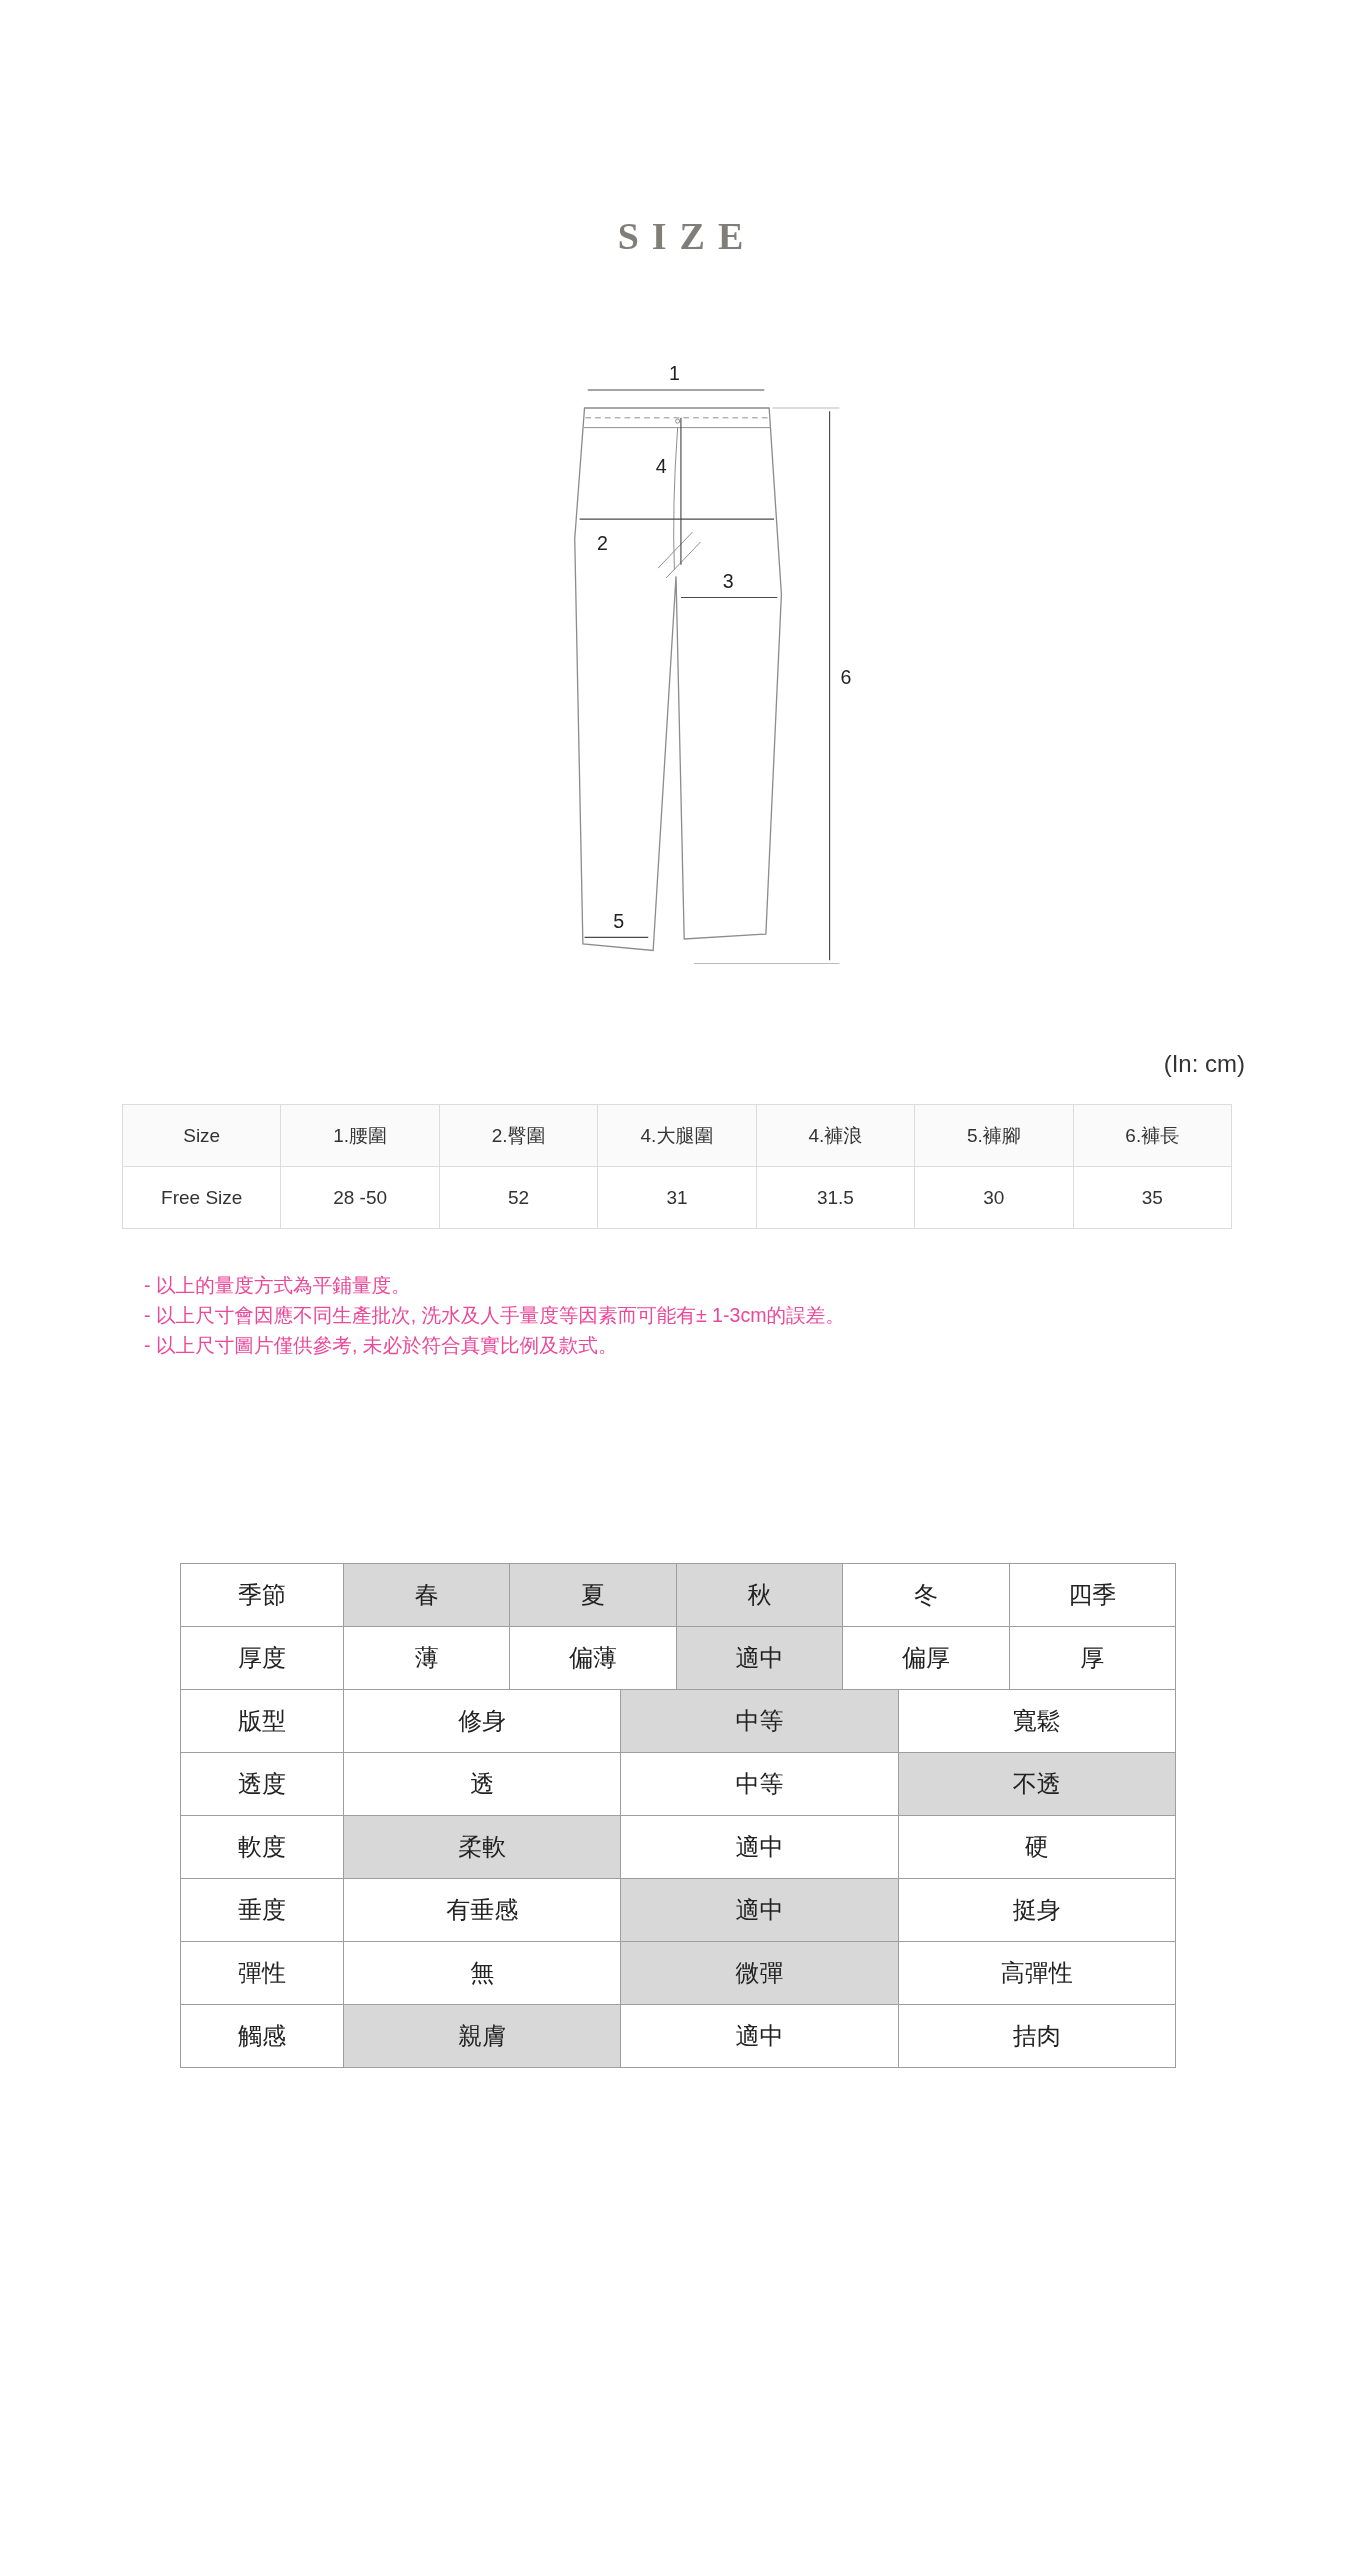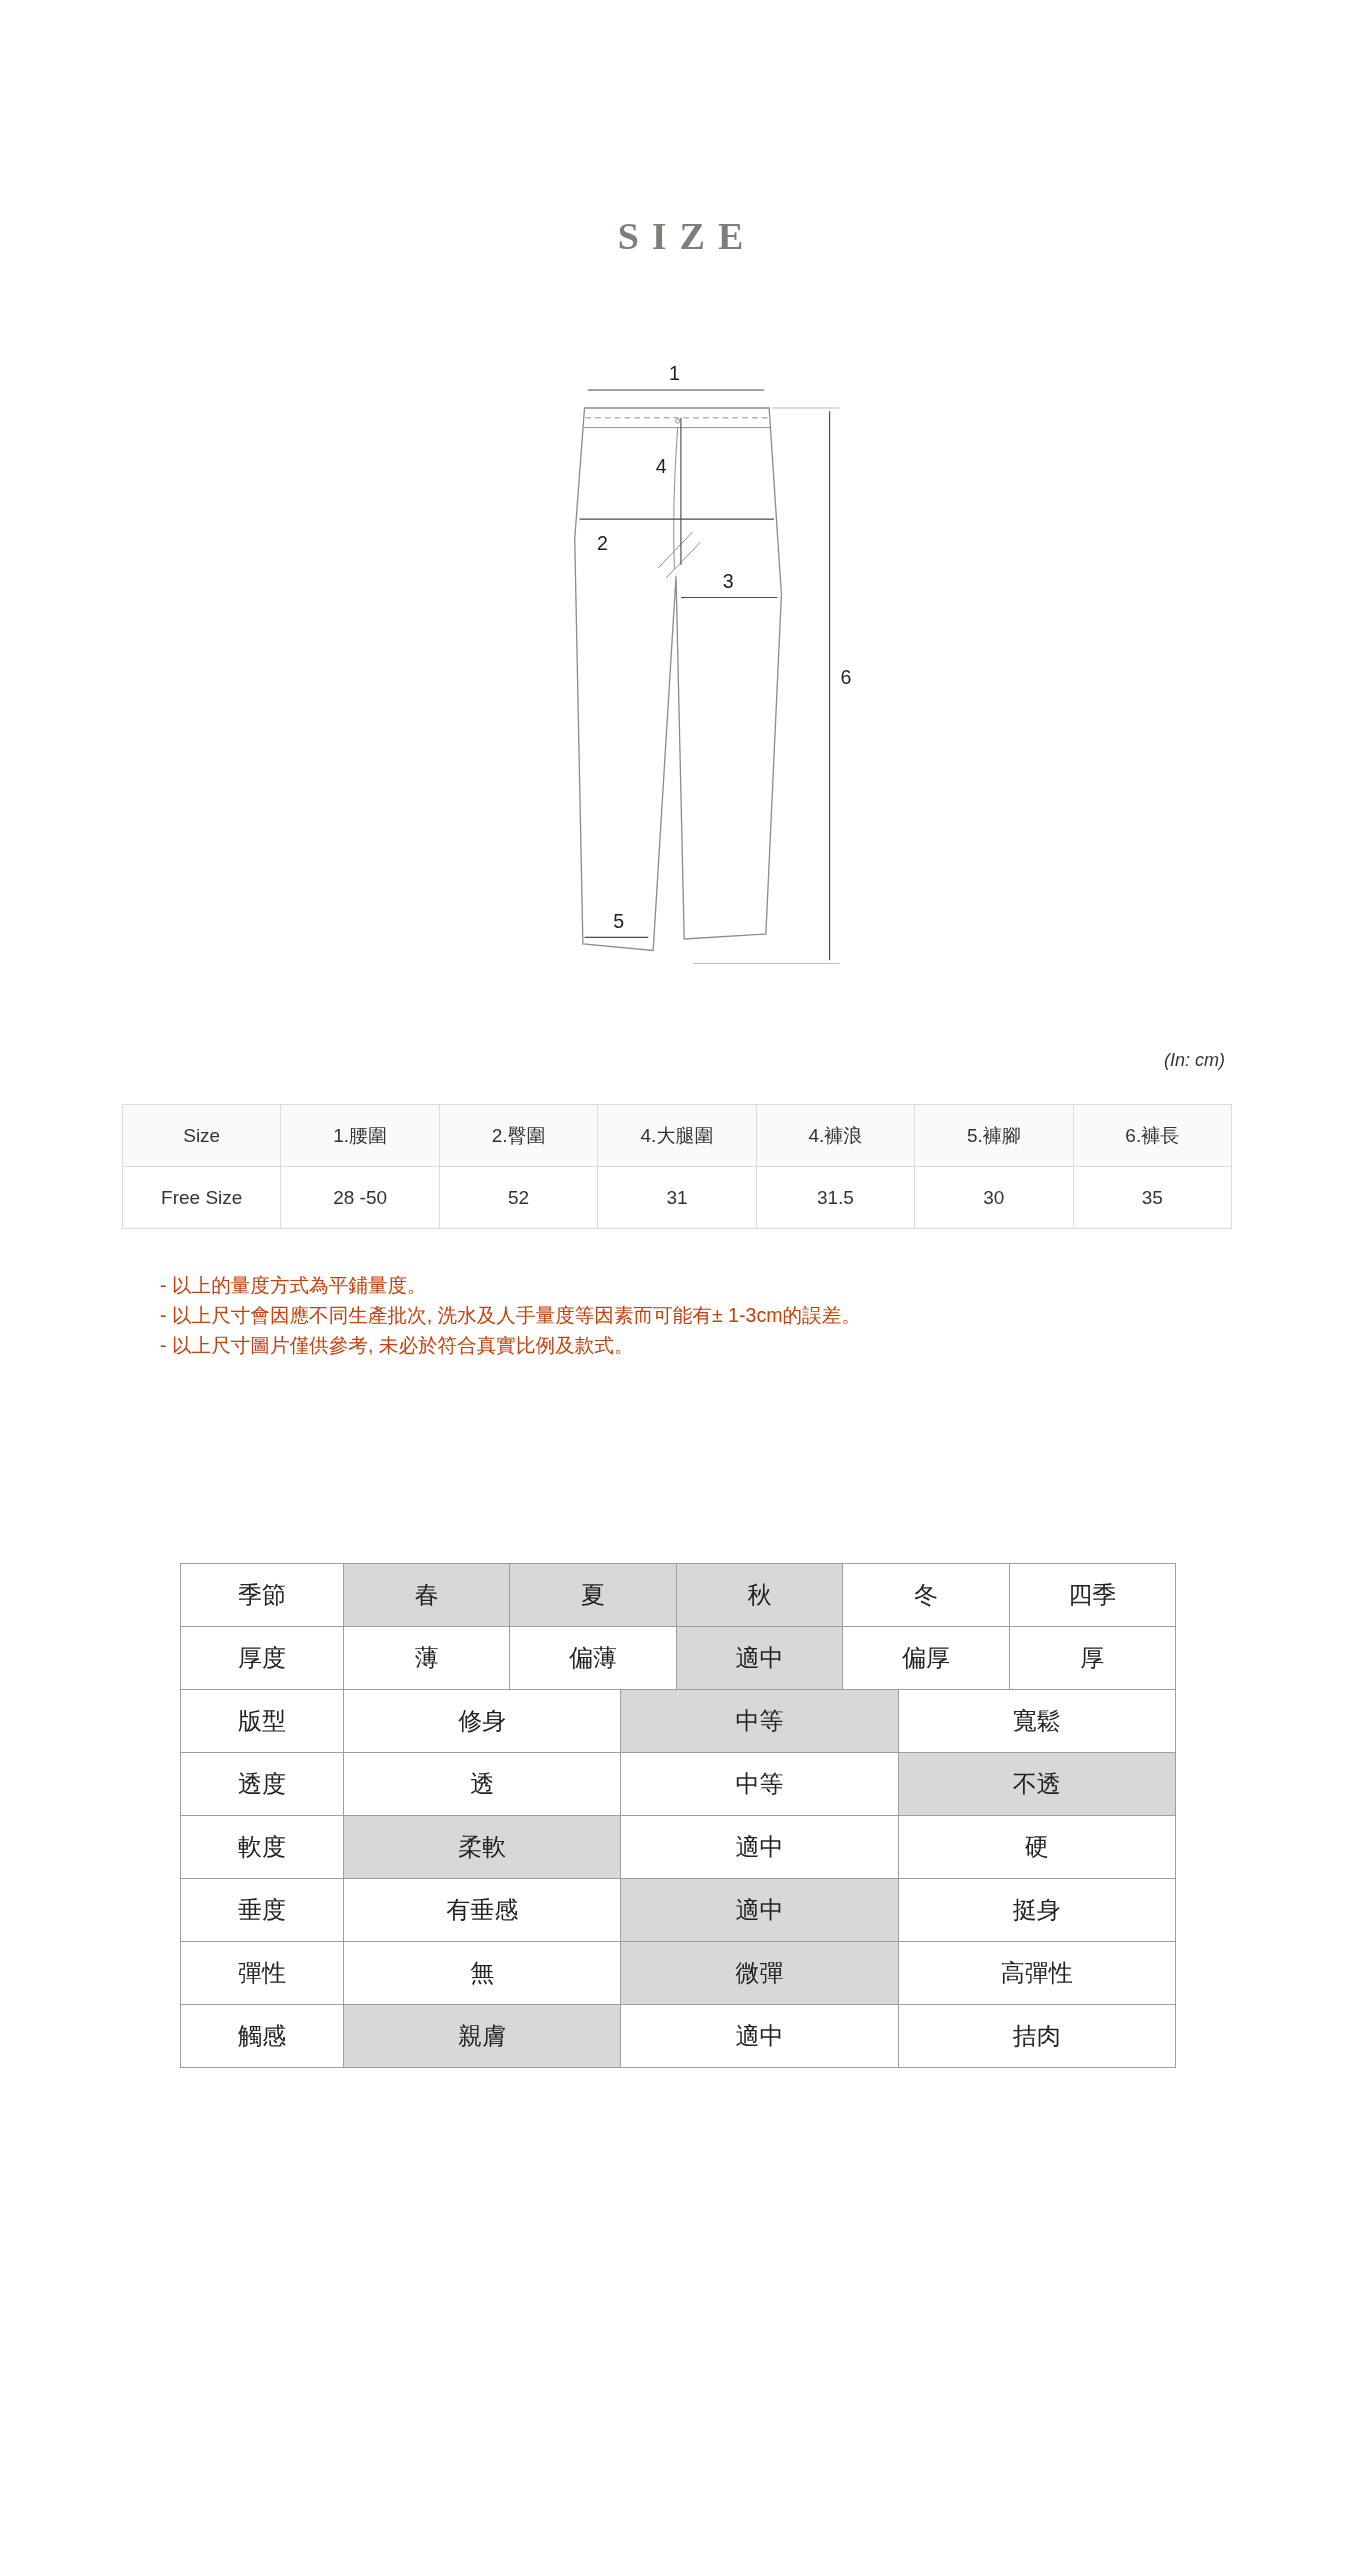--- a/index.html
+++ b/index.html
@@ -24,24 +24,23 @@
     letter-spacing:13px;
     text-indent:13px;
     color:var(--title-color,#817d79);
   }
 
   .diagram { position:absolute; left:555px; top:359px; }
 
   .unit {
     position:absolute;
     top:1050px;
-    right:136px;
-    font-size:18px;
+    right:116px;
+    font-size:24px;
     color:#333;
-    font-style:italic;
   }
 
   
   .size-table {
     position:absolute;
     left:122px; top:1104px;
     width:1110px;
     border-top:0.8px solid var(--st-border,#dcdcdc);
     border-left:0.8px solid var(--st-border,#dcdcdc);
     box-sizing:border-box;
@@ -59,23 +58,22 @@
     white-space:nowrap;
     overflow:hidden;
   }
   .st-header .st-cell { background:#fafafa; }
 
   
   .notes {
     position:absolute;
     left:144px; top:1270px;
     font-size:19.6px;
-    color:#c2410c;
+    color:#ec4899;
     line-height:30px;
-    margin-left:16px;
   }
 
   
   .attribute-table {
     position:absolute;
     left:180px; top:1563px;
     width:996px;
     border-top:0.8px solid var(--at-border,#9e9e9e);
     border-left:0.8px solid var(--at-border,#9e9e9e);
     box-sizing:border-box;

